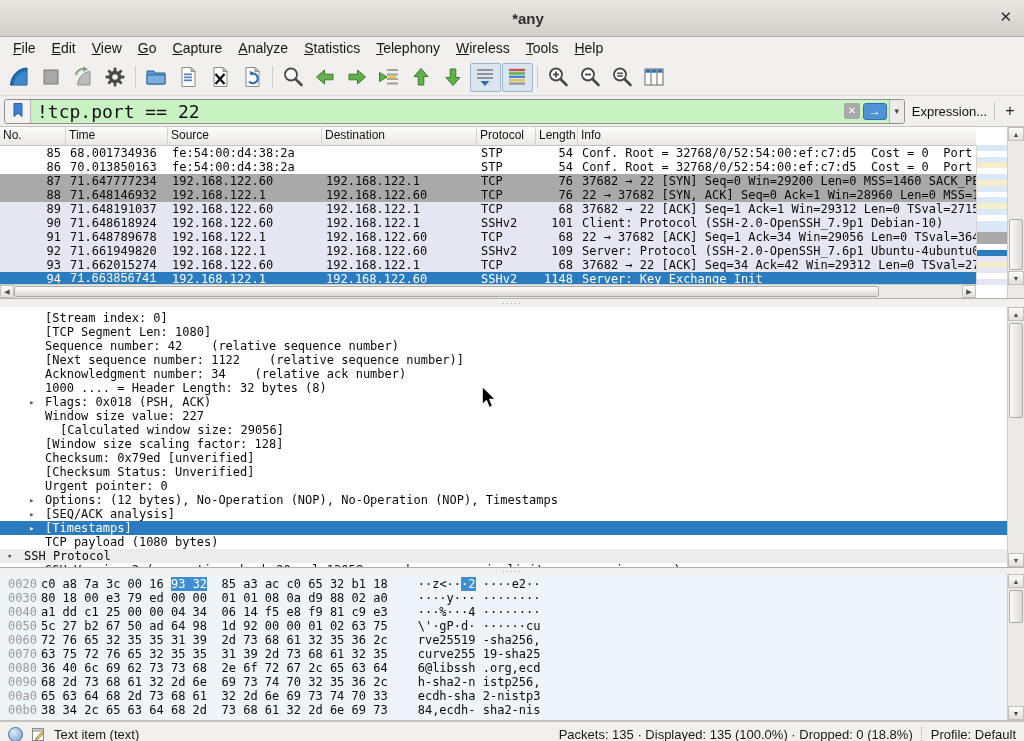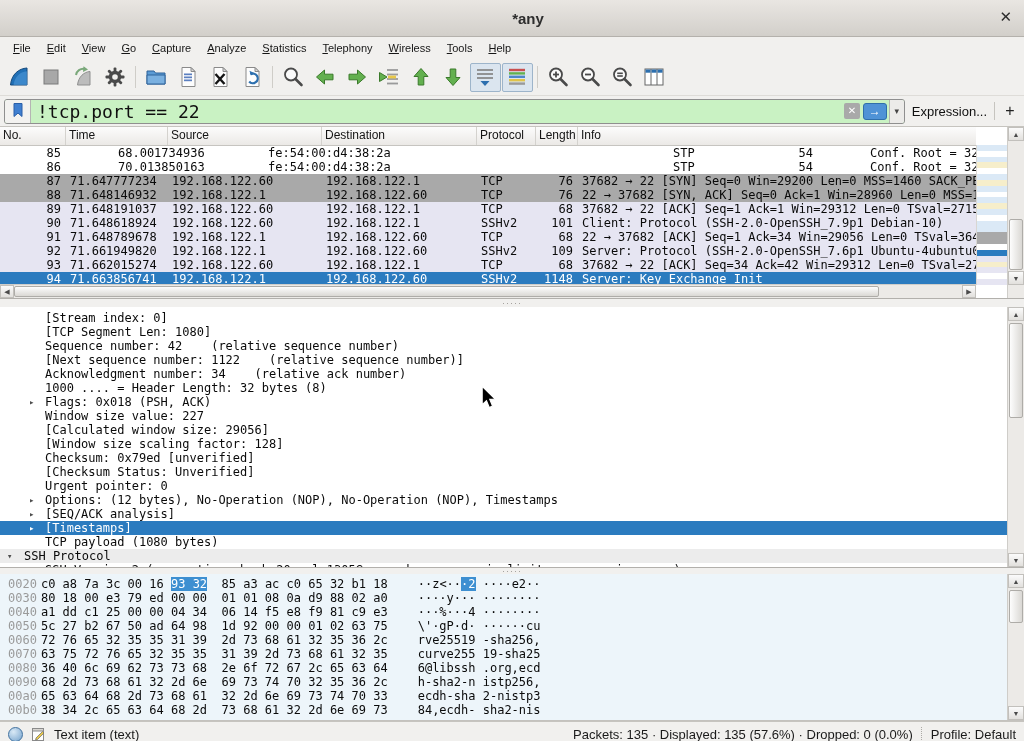--- a/index.html
+++ b/index.html
@@ -4,21 +4,21 @@
 <style>
   html,body{margin:0;padding:0;}
   body{width:1024px;height:741px;overflow:hidden;background:#f1f0ee;position:relative;
        font-family:"Liberation Sans",sans-serif;-webkit-font-smoothing:antialiased;}
   
   .titlebar{height:36px;background:linear-gradient(#e9e6e2,#d2cfca);border-bottom:1px solid #b4b1ac;
             display:flex;align-items:center;justify-content:center;position:relative;}
   .titlebar .title{font-size:15px;font-weight:bold;color:#2d2d2d;margin-left:32px;}
   .titlebar .close{position:absolute;right:12px;top:8px;font-size:15px;color:#2d2d2d;line-height:18px;}
   
-  .menubar{height:22px;display:flex;align-items:center;background:#f1f0ee;font-size:11px;color:#161616;padding-left:5px;}
+  .menubar{height:22px;display:flex;align-items:center;background:#f1f0ee;font-size:14px;color:#161616;padding-left:5px;}
   .menu-item{padding:2px 8px 3px 8px;white-space:nowrap;}
   .mn{text-decoration:underline;}
   
   .toolbar{height:36px;display:flex;align-items:center;background:#f1f0ee;padding-left:3px;border-bottom:1px solid #dedcd8;}
   .tb{width:31px;height:29px;display:flex;align-items:center;justify-content:center;background:transparent;
       border:1px solid transparent;padding:0;margin:0 0.5px;}
   .tb.pressed{background:#dbe5ef;border:1px solid #9db4ca;border-radius:2px;}
   .tbicon{display:flex;}
   .tbsep{width:1px;height:22px;background:#cfcdc8;margin:0 4px;}
   
@@ -42,21 +42,21 @@
   .packet-area{height:171px;display:flex;background:#fff;border-bottom:1px solid #b2b0ac;}
   .plist-main{flex:1;display:flex;flex-direction:column;min-width:0;}
   .plist-header{height:18px;display:flex;background:linear-gradient(#fcfcfc,#ebe9e6);border-bottom:1px solid #c6c4c0;
                 font-size:12px;color:#141414;flex-shrink:0;}
   .hcell{border-right:1px solid #d4d2ce;padding:1px 0 0 3px;box-sizing:border-box;white-space:nowrap;
          overflow:hidden;flex-shrink:0;}
   .plist-rows{height:140px;overflow:hidden;}
   .prow{height:14px;display:flex;font-family:"DejaVu Sans Mono",monospace;font-size:12px;line-height:14px;color:#0a0a0a;}
   .pcell{flex-shrink:0;overflow:hidden;padding-left:4px;box-sizing:border-box;white-space:pre;}
   .pcell.r{text-align:right;padding-right:5px;padding-left:0;}
-  .prow.white{background:#ffffff;gap:48px;}
+  .prow.white{background:#ffffff;}
   .prow.gray{background:#a9a9a9;}
   .prow.lav{background:#e6e5f2;}
   .prow.sel{background:#2b7bbf;color:#ffffff;}
   .minimap{width:30px;display:flex;flex-direction:column;margin-top:18px;height:140px;border-left:1px solid #d8d6d2;
            flex-shrink:0;}
   .stripe{flex:1;}
   
   .sb{width:16px;background:#eceae7;border-left:1px solid #cfcdc9;display:flex;flex-direction:column;flex-shrink:0;}
   .sb .arr{height:14px;flex-shrink:0;display:flex;align-items:center;justify-content:center;font-size:7px;color:#4a4a4a;
            background:linear-gradient(#fbfbfb,#e2e0dd);border:1px solid #c2c0bc;box-sizing:border-box;}
@@ -430,21 +430,21 @@
           <div class="pcell r" style="width: 66px;">93</div>
           <div class="pcell" style="width: 102px;">71.662015274</div>
           <div class="pcell" style="width: 154px;">192.168.122.60</div>
           <div class="pcell" style="width: 155px;">192.168.122.1</div>
           <div class="pcell" style="width: 59px;">TCP</div>
           <div class="pcell r" style="width: 42px;">68</div>
           <div class="pcell" style="flex: 1 1 0%;">37682 → 22 [ACK] Seq=34 Ack=42 Win=29312 Len=0 TSval=27156</div>
         </div>
         <div class="prow sel">
           <div class="pcell r" style="width: 66px;">94</div>
-          <div class="pcell" style="width: 102px;">71.663856741</div>
+          <div class="pcell" style="width: 102px; font-family: Liberation Mono, monospace;">71.663856741</div>
           <div class="pcell" style="width: 154px;">192.168.122.1</div>
           <div class="pcell" style="width: 155px;">192.168.122.60</div>
           <div class="pcell" style="width: 59px;">SSHv2</div>
           <div class="pcell r" style="width: 42px;">1148</div>
           <div class="pcell" style="flex: 1 1 0%;">Server: Key Exchange Init</div>
         </div>
       </div>
     <div class="hscroll">
       <div class="harr">◀</div>
       <div class="htrack">
@@ -496,21 +496,21 @@
 <div class="details-area">
   <div class="details-lines" id="details-lines">
       <div class="dline"><span class="dtext" style="padding-left: 45px;">[Stream index: 0]</span></div>
       <div class="dline"><span class="dtext" style="padding-left: 45px;">[TCP Segment Len: 1080]</span></div>
       <div class="dline"><span class="dtext" style="padding-left: 45px; text-align: right;">Sequence number: 42    (relative sequence number)</span></div>
       <div class="dline"><span class="dtext" style="padding-left: 45px;">[Next sequence number: 1122    (relative sequence number)]</span></div>
       <div class="dline"><span class="dtext" style="padding-left: 45px;">Acknowledgment number: 34    (relative ack number)</span></div>
       <div class="dline"><span class="dtext" style="padding-left: 45px;">1000 .... = Header Length: 32 bytes (8)</span></div>
       <div class="dline"><span class="arr" style="left: 29px;">▸</span><span class="dtext" style="padding-left: 45px;">Flags: 0x018 (PSH, ACK)</span></div>
       <div class="dline"><span class="dtext" style="padding-left: 45px;">Window size value: 227</span></div>
-      <div class="dline"><span class="dtext" style="padding-left: 45px;">[Calculated window size: 29056]</span></div>
+      <div class="dline"><span class="dtext" style="padding-left: 60px;">[Calculated window size: 29056]</span></div>
       <div class="dline"><span class="dtext" style="padding-left: 45px;">[Window size scaling factor: 128]</span></div>
       <div class="dline"><span class="dtext" style="padding-left: 45px;">Checksum: 0x79ed [unverified]</span></div>
       <div class="dline"><span class="dtext" style="padding-left: 45px;">[Checksum Status: Unverified]</span></div>
       <div class="dline"><span class="dtext" style="padding-left: 45px;">Urgent pointer: 0</span></div>
       <div class="dline"><span class="arr" style="left: 29px;">▸</span><span class="dtext" style="padding-left: 45px;">Options: (12 bytes), No-Operation (NOP), No-Operation (NOP), Timestamps</span></div>
       <div class="dline"><span class="arr" style="left: 29px;">▸</span><span class="dtext" style="padding-left: 45px;">[SEQ/ACK analysis]</span></div>
       <div class="dline sel"><span class="arr" style="left: 29px;">▸</span><span class="dtext" style="padding-left: 45px;">[Timestamps]</span></div>
       <div class="dline"><span class="dtext" style="padding-left: 45px;">TCP payload (1080 bytes)</span></div>
       <div class="dline shade"><span class="arr" style="left: 7px;">▾</span><span class="dtext" style="padding-left: 24px;">SSH Protocol</span></div>
       <div class="dline"><span class="arr" style="left: 29px;">▸</span><span class="dtext" style="padding-left: 45px;">SSH Version 2 (encryption:chacha20-poly1305@openssh.com mac:&lt;implicit&gt; compression:none)</span></div>
@@ -554,20 +554,20 @@
   <span class="expert"></span>
   <span style="display:flex;">
     <svg width="15" height="15" viewBox="0 0 15 15">
         <rect x="1.5" y="1.5" width="11" height="12" fill="#fdfdfd" stroke="#8a8a8a"></rect>
         <rect x="1.5" y="1.5" width="11" height="2.5" fill="#d8d6d2" stroke="#8a8a8a"></rect>
         <path d="M5 11 L11.5 4.5 L13 6 L6.5 12.5 L4.6 12.9 Z" fill="#e8c84a" stroke="#6a6a6a" stroke-width="0.7"></path>
       </svg>
   </span>
   <span class="sbtext">Text item (text)</span>
   <span class="spacer"></span>
-  <span class="sbtext">Packets: 135 · Displayed: 135 (57.6%) · Dropped: 0 (0.0%)</span>
+  <span class="sbtext">Packets: 135 · Displayed: 135 (100.0%) · Dropped: 0 (18.8%)</span>
   <span class="ssep"></span>
   <span class="sbtext">Profile: Default</span>
 </div>
 
 <svg class="cursor" width="17" height="24" viewBox="0 0 12 19">
   <path d="M1 1 L1 15.5 L4.4 12.4 L6.6 17.8 L9.2 16.6 L7 11.4 L11.3 11.2 Z" fill="#000" stroke="#fff" stroke-width="0.9"></path>
 </svg>
 
 </body></html>

